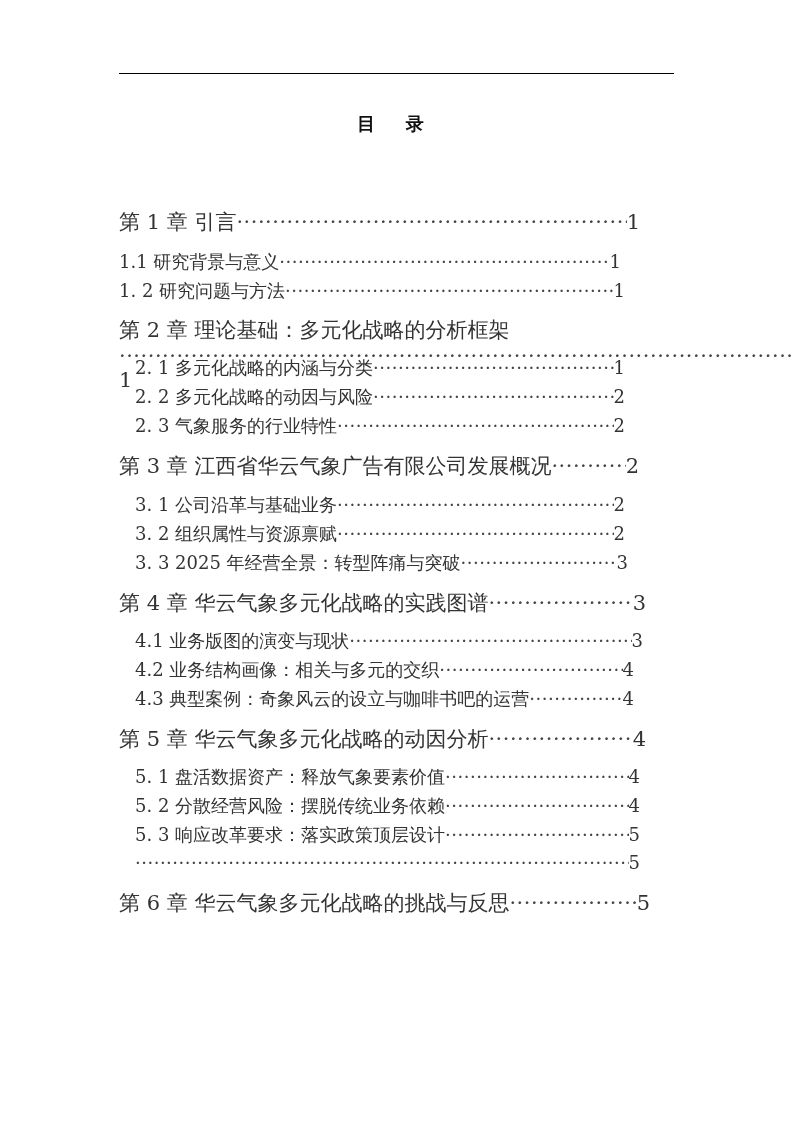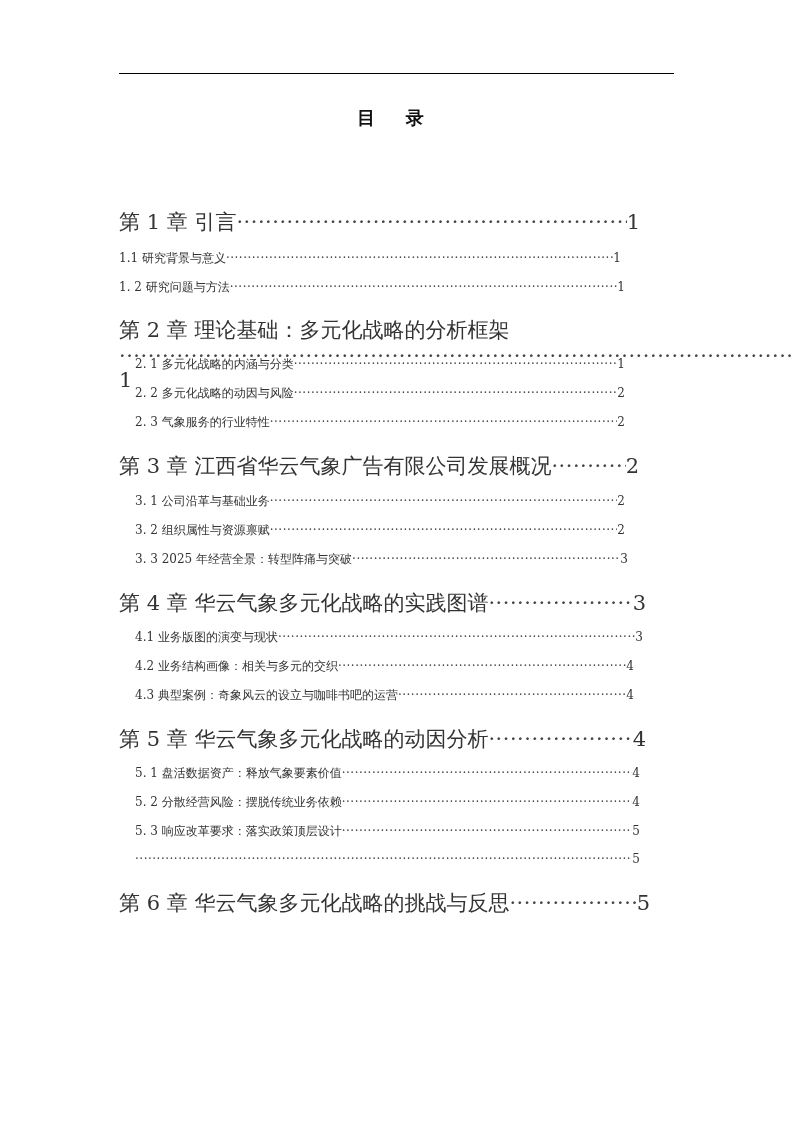--- a/index.html
+++ b/index.html
@@ -1,28 +1,28 @@
 <!DOCTYPE html>
 <html><head>
 <meta charset="utf-8">
 <style>
   html, body { margin: 0; padding: 0; background: #ffffff; }
   body { width: 793px; height: 1122px; position: relative; overflow: hidden;
          font-family: "DejaVu Serif", "Liberation Serif", serif; color: #222; }
   .header-rule { position: absolute; left: 119px; top: 73px; width: 555px; height: 1px; background: #000; }
-  .toc-title { position: absolute; left: 0; width: 793px; top: 106px; text-align: center;
+  .toc-title { position: absolute; left: 0; width: 793px; top: 112px; text-align: center;
                font-family: "DejaVu Sans", "Liberation Sans", sans-serif; font-weight: bold;
                font-size: 18px; letter-spacing: 12px; color: #111; }
   .entry { position: absolute; display: flex; align-items: baseline; white-space: nowrap; color: #333; }
   .entry .label { flex: 0 0 auto; }
   .entry .dots { flex: 1 1 auto; overflow: hidden; color: #444; letter-spacing: 0.5px; }
   .entry .dots::before { content: "··································································································································································"; }
   .entry .page { flex: 0 0 auto; }
   .chap { font-size: 21px; }
-  .sec { font-size: 12px; }
+  .sec { font-size: 18px; }
 </style>
 </head>
 <body>
 
 <div class="header-rule"></div>
 <div class="toc-title">目 录</div>
 
 <div class="entry chap" style="left:119px; top:208px; width:521px;">
   <span class="label">第 1 章  引言 </span>
   <span class="dots"></span>

